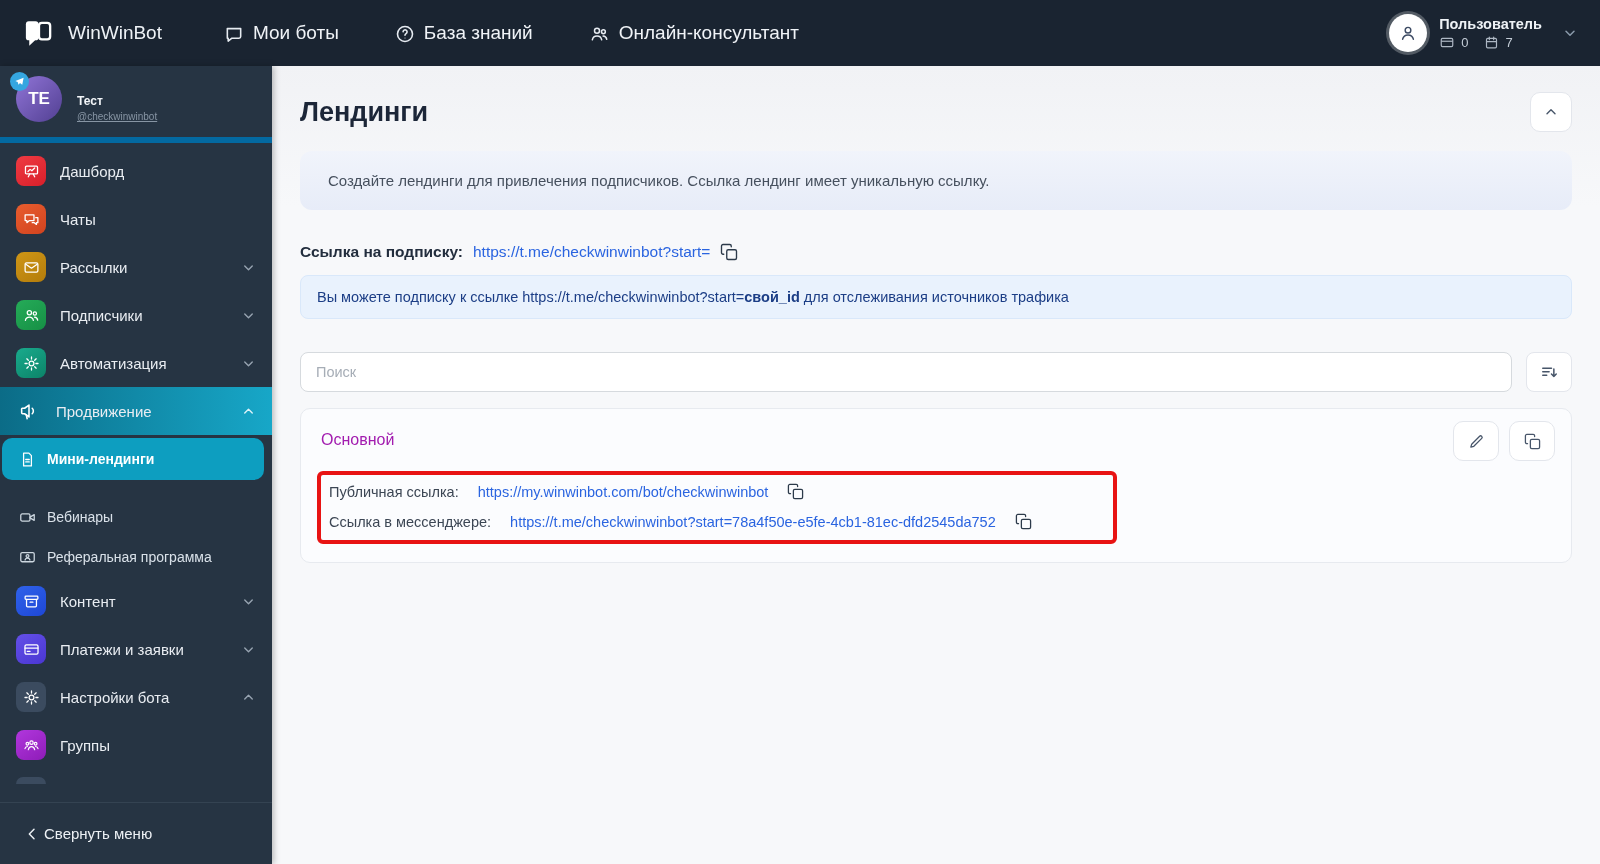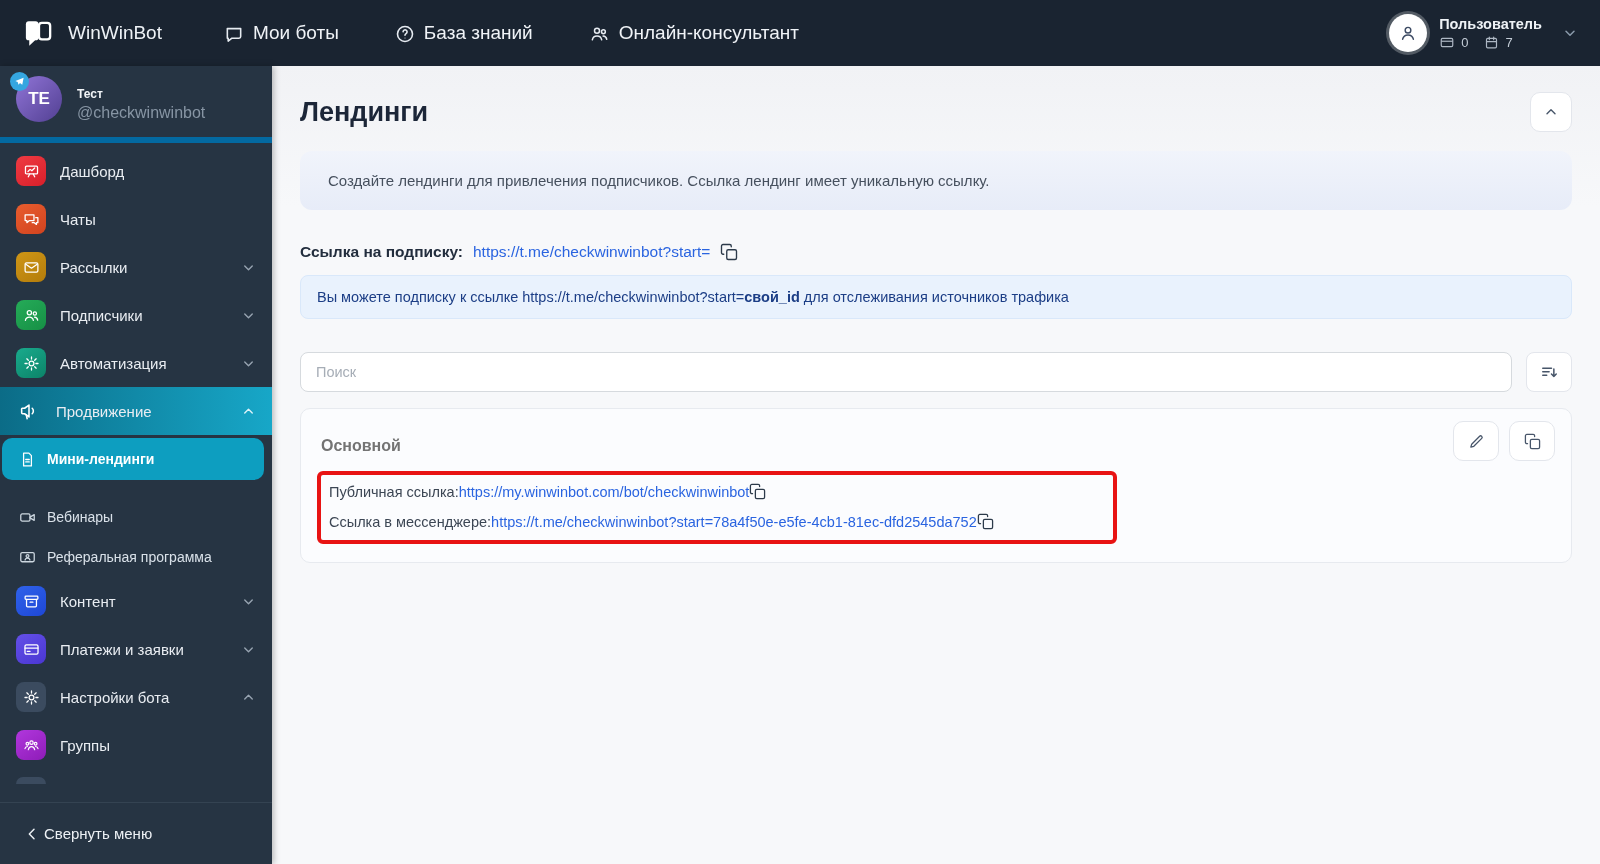--- a/index.html
+++ b/index.html
@@ -32,21 +32,21 @@
   .sidebar { width:272px; flex-shrink:0; background:#263443; color:#e8edf2;
              display:flex; flex-direction:column; box-shadow:2px 0 6px rgba(0,0,0,.25); z-index:2; }
   .profile { display:flex; gap:15px; align-items:flex-end; padding:10px 16px 15px;
              border-bottom:6px solid #0369a1; cursor:pointer; }
   .avatar { width:46px; height:46px; border-radius:50%; flex-shrink:0;
             background:linear-gradient(135deg,#8a6fd0 10%,#584599 90%);
             display:grid; place-items:center; font-weight:bold; font-size:17px; color:#fff; position:relative; }
   .tg-badge { position:absolute; top:-4px; left:-6px; width:19px; height:19px; border-radius:50%;
               background:#35a6e0; display:grid; place-items:center; }
   .profile-name { font-size:12px; font-weight:bold; color:#f2f5f8; }
-  .profile-handle { font-size:16px; color:#8795a4; margin-top:3px; }
+  .profile-handle { font-size:10px; color:#8795a4; margin-top:3px;text-decoration:underline; }
 
   .menu { flex:1; overflow:hidden; padding-top:4px; }
   .mitem { display:flex; align-items:center; gap:14px; height:48px; padding:0 16px;
            font-size:15px; cursor:pointer; color:#e9edf2; }
   .mitem.active { background:linear-gradient(90deg,#0b6c87 0%,#17a7c8 100%); }
   .tile { width:30px; height:30px; border-radius:8px; display:grid; place-items:center; flex-shrink:0; color:#fff; }
   .tile.plain { background:transparent; width:26px; }
   .t-red    { background:linear-gradient(145deg,#ef3b43,#d81f2a); }
   .t-orange { background:linear-gradient(145deg,#e85d2e,#d2431f); }
   .t-amber  { background:linear-gradient(145deg,#cf9616,#b37c0b); }
@@ -97,27 +97,27 @@
 
   .search-row { margin-top:33px; display:flex; gap:14px; }
   .search-input { flex:1; height:40px; border:1px solid #d6dade; border-radius:8px; padding:0 15px;
                   font-size:14.5px; background:#fff; color:#323b46; font-family:inherit; outline:none; }
   .search-input::placeholder { color:#a6adb6; }
   .btn-sort { width:46px; height:40px; border-radius:8px; }
 
   .card { margin-top:16px; background:#fbfcfe; border:1px solid #e7eaef; border-radius:10px;
           padding:12px 16px 18px; }
   .card-head { display:flex; justify-content:space-between; align-items:flex-start; }
-  .card-title { font-size:16px; font-weight:bold; color:#737373; margin:16px 0 0 4px; }
+  .card-title { font-size:16px; font-weight:normal; color:#a21caf; margin:10px 0 0 4px; }
   .card-actions { display:flex; gap:10px; }
   .btn-card { width:46px; height:40px; }
 
   .links-wrap { position:relative; width:800px; margin-top:10px; padding:12px 12px 14px; }
   .annotation { position:absolute; inset:0; border:4px solid #e81313; border-radius:6px; pointer-events:none; }
-  .link-row { display:flex; align-items:center; gap:0; font-size:14.5px; color:#3c4654; }
+  .link-row { display:flex; align-items:center; gap:19px; font-size:14.5px; color:#3c4654; }
   .link-row + .link-row { margin-top:13px; }
 </style>
 </head>
 <body>
 
 <div class="app">
 
   <div class="topbar">
     <div class="brand">
       <span>

